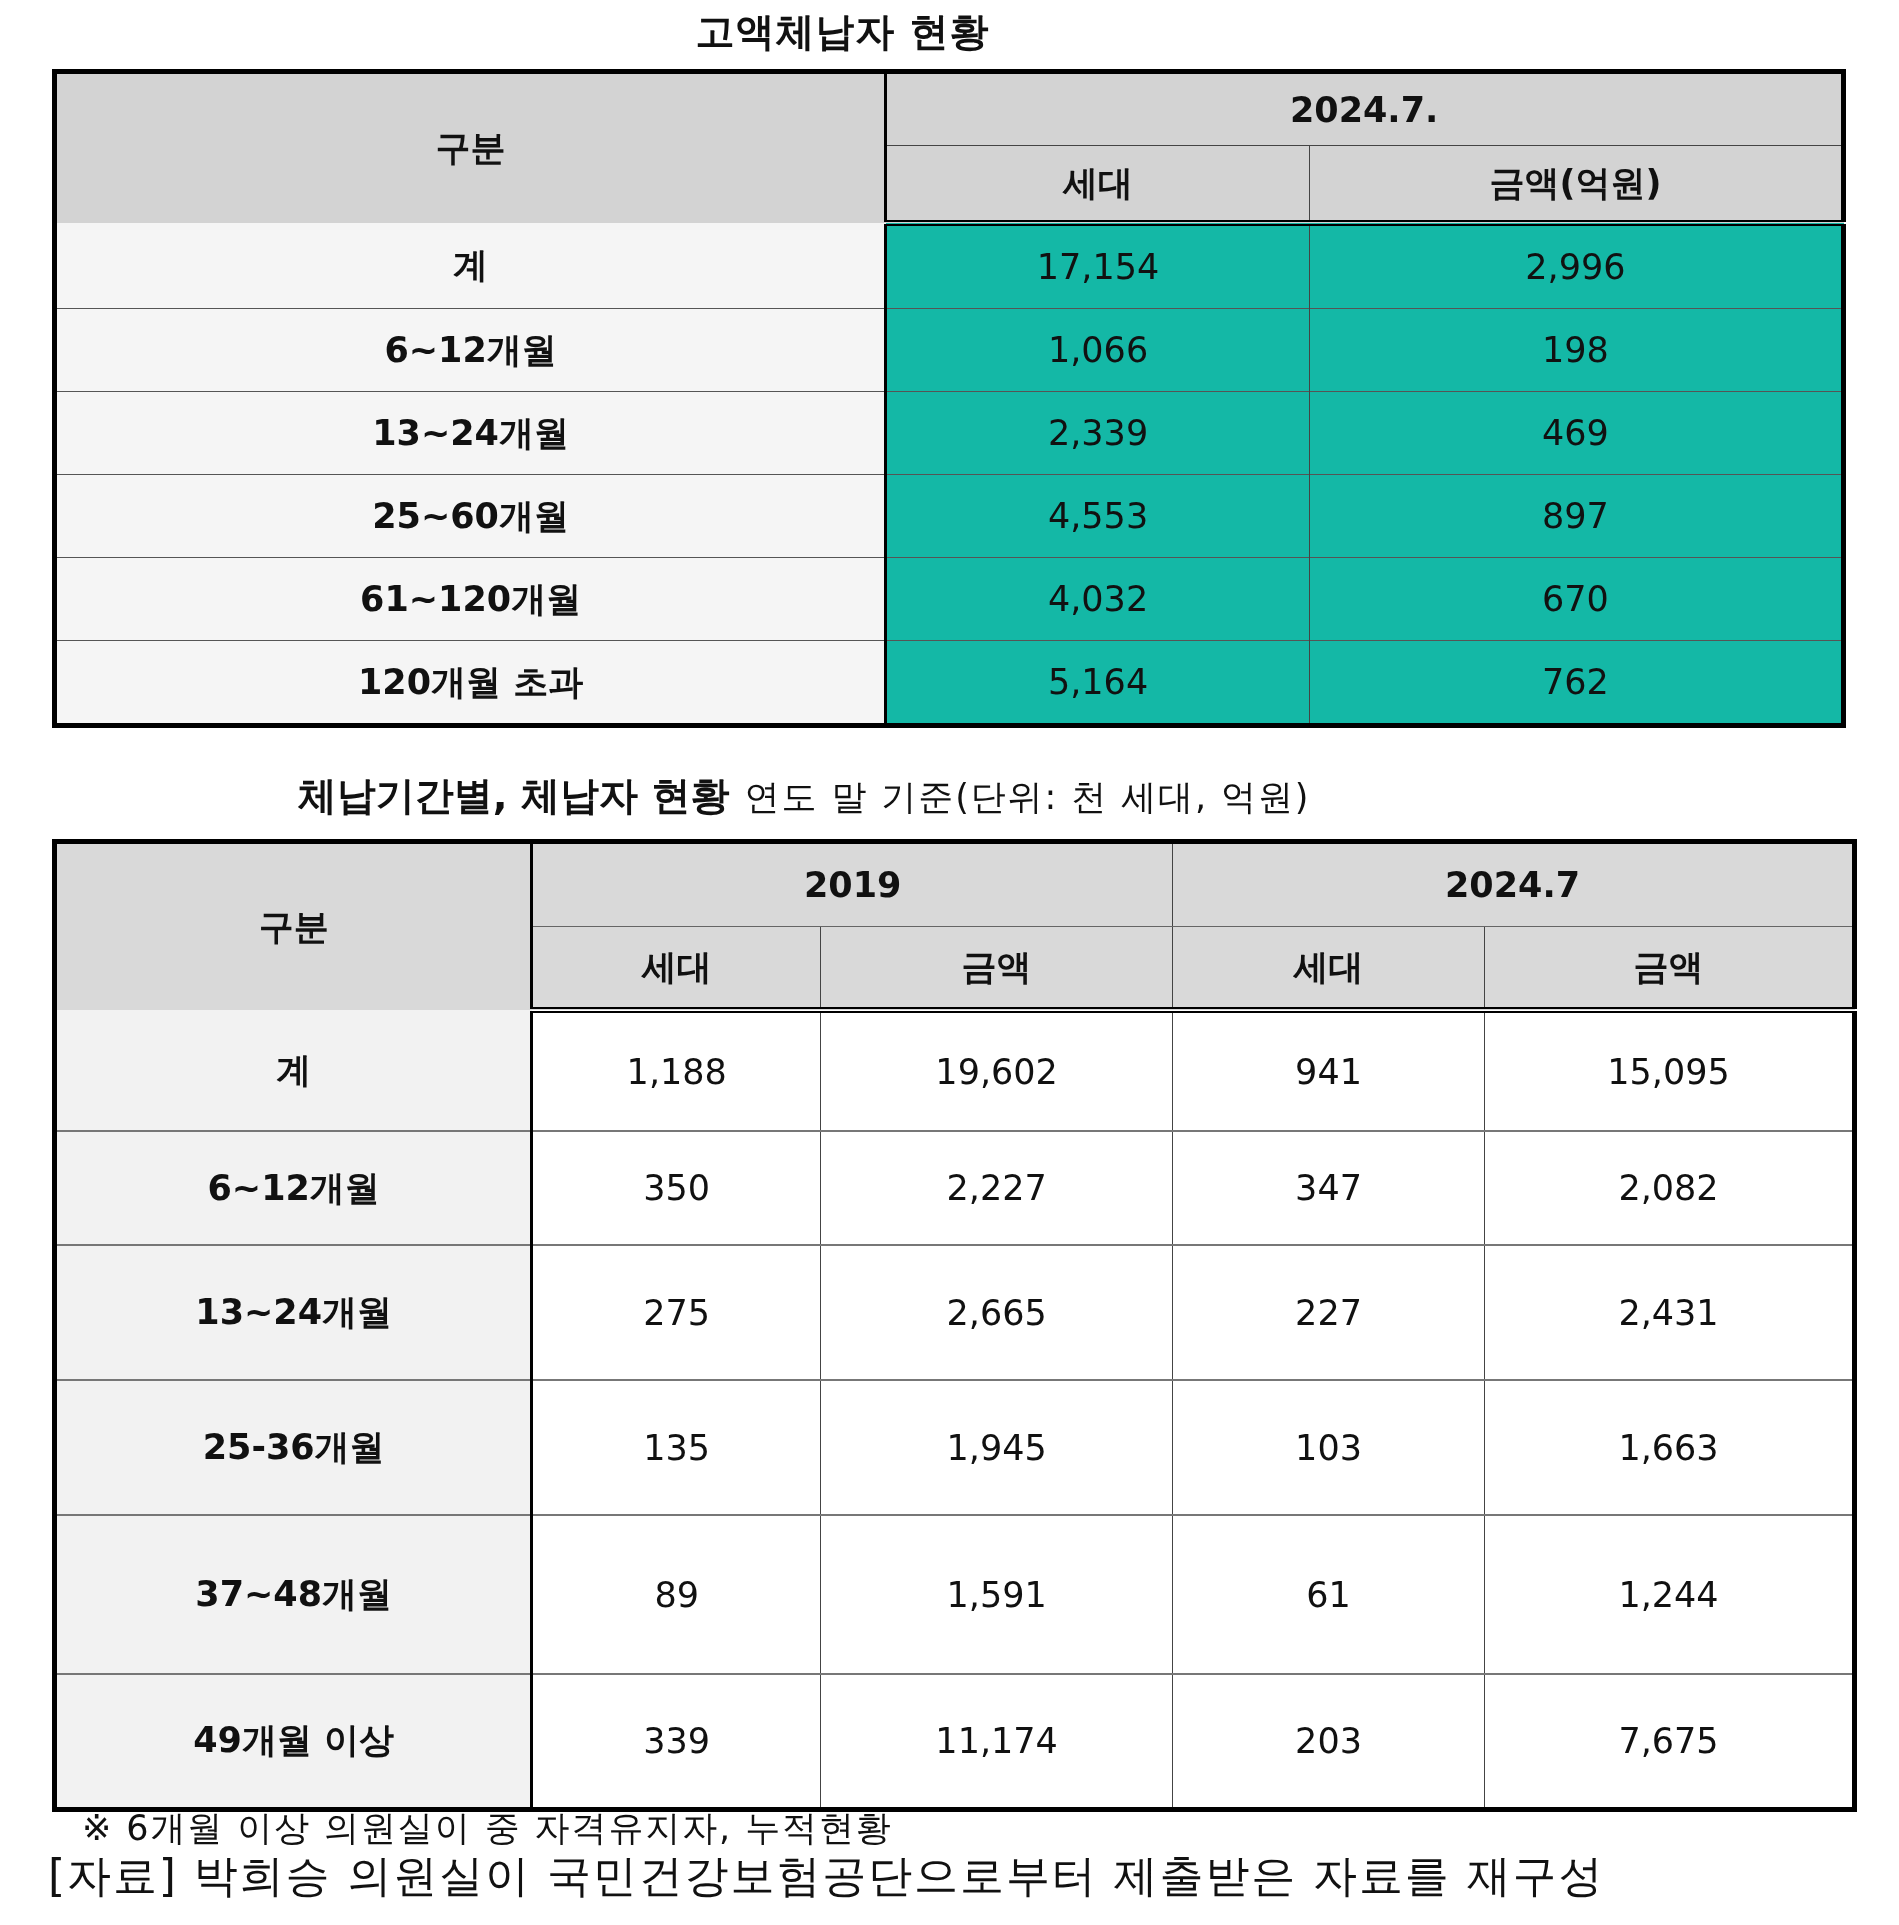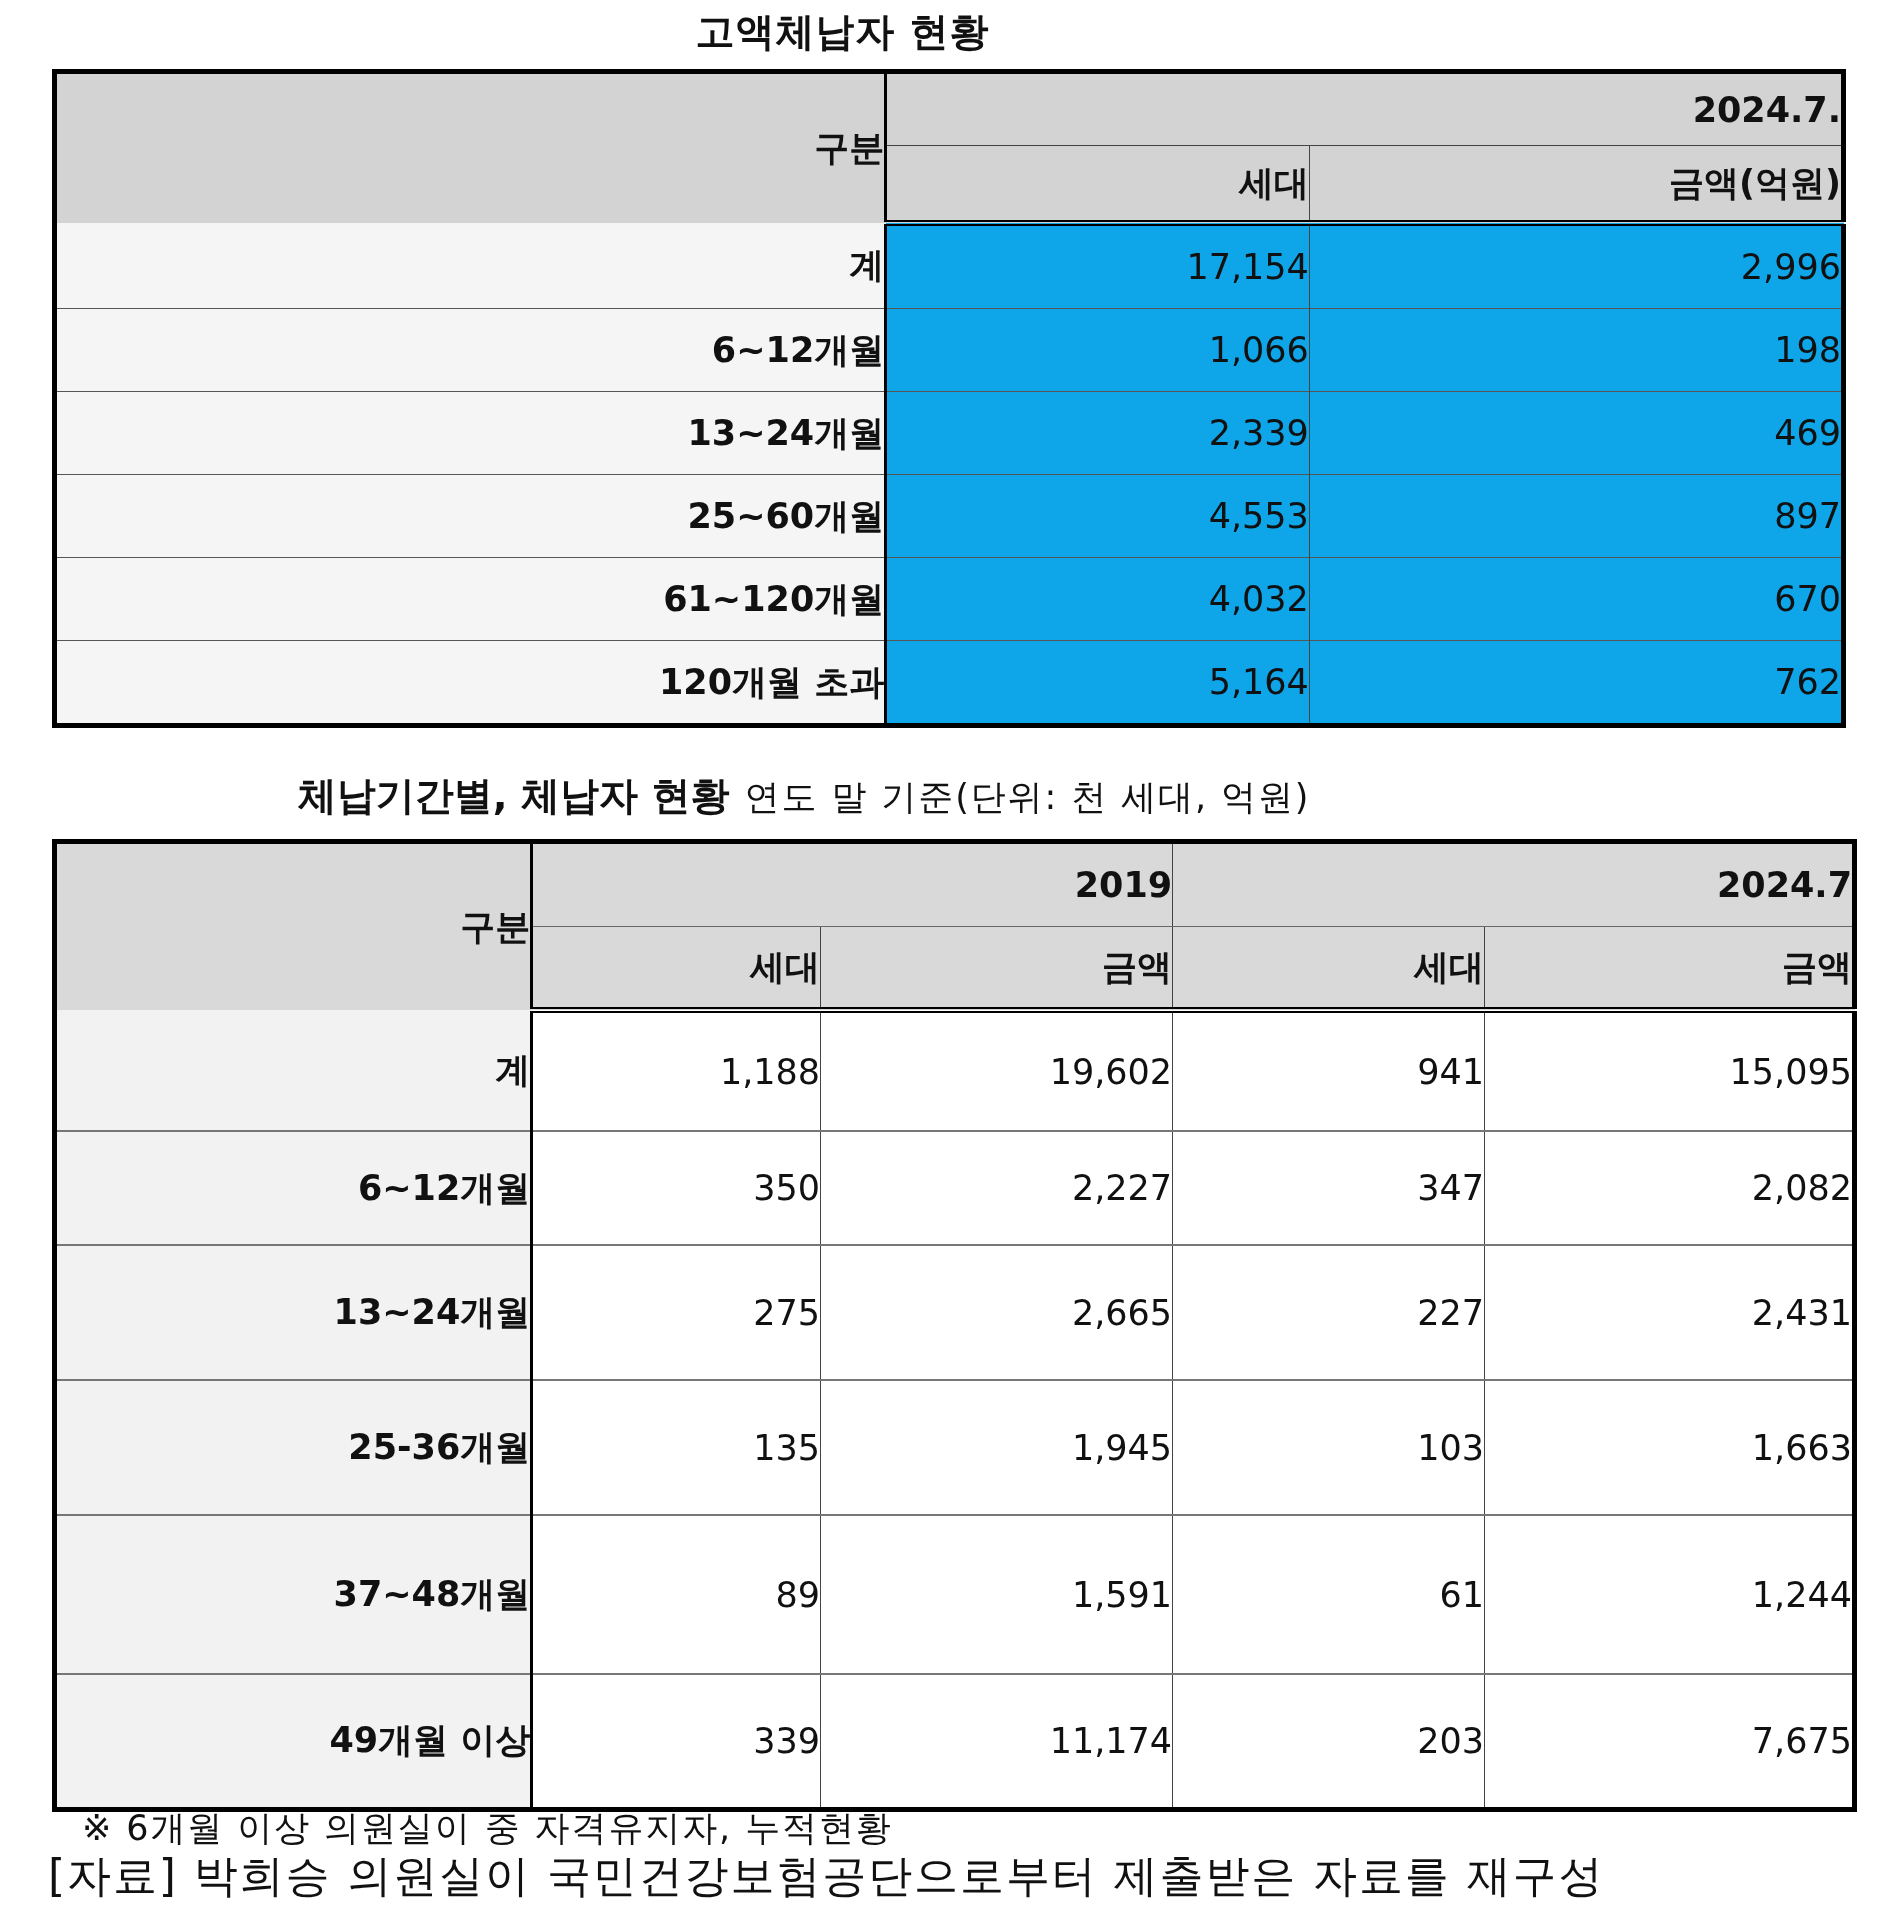--- a/index.html
+++ b/index.html
@@ -13,28 +13,28 @@
     line-height: 56px;
   }
   .title2 {
     position: absolute; left: 0; width: 1608px; top: 768px; height: 56px;
     text-align: center; line-height: 56px; white-space: nowrap;
   }
   .title2 .bold { font-size: 39px; font-weight: bold; }
   .title2 .normal { font-size: 35px; font-weight: normal; margin-left: 15px; letter-spacing: 1.9px; }
 
   table { border-collapse: collapse; position: absolute; table-layout: fixed; }
-  td, th { text-align: right; vertical-align: middle; padding: 0; }
+  td, th { text-align: center; vertical-align: middle; padding: 0; }
 
   
   #t1 { left: 52px; top: 69px; width: 1794px; border: 5.6px solid #000; }
   #t1 th { background: #d3d3d3; font-weight: bold; font-size: 35px; }
   #t1 td { font-size: 35px; }
   #t1 td.lbl { background: #f5f5f5; font-weight: bold; }
-  #t1 td.num { background: #0ea5e9; font-weight: normal; }
+  #t1 td.num { background: #14b8a6; font-weight: normal; }
   #t1 .bl { border-left: 3.7px solid #000; }
   #t1 .thin-l { border-left: 0.9px solid #444; }
   #t1 .h1 { height: 71px; }
   #t1 .h2 { height: 74px; }
   #t1 tr.hdr2 th { border-top: 1.9px solid #444; border-bottom: 6.5px double #000; }
   #t1 tr.data td { height: 82px; border-top: 1.9px solid #555; }
   #t1 tr.data.first td { border-top: none; }
 
   
   #t2 { left: 52px; top: 839px; width: 1805px; border: 5.6px solid #000; }

